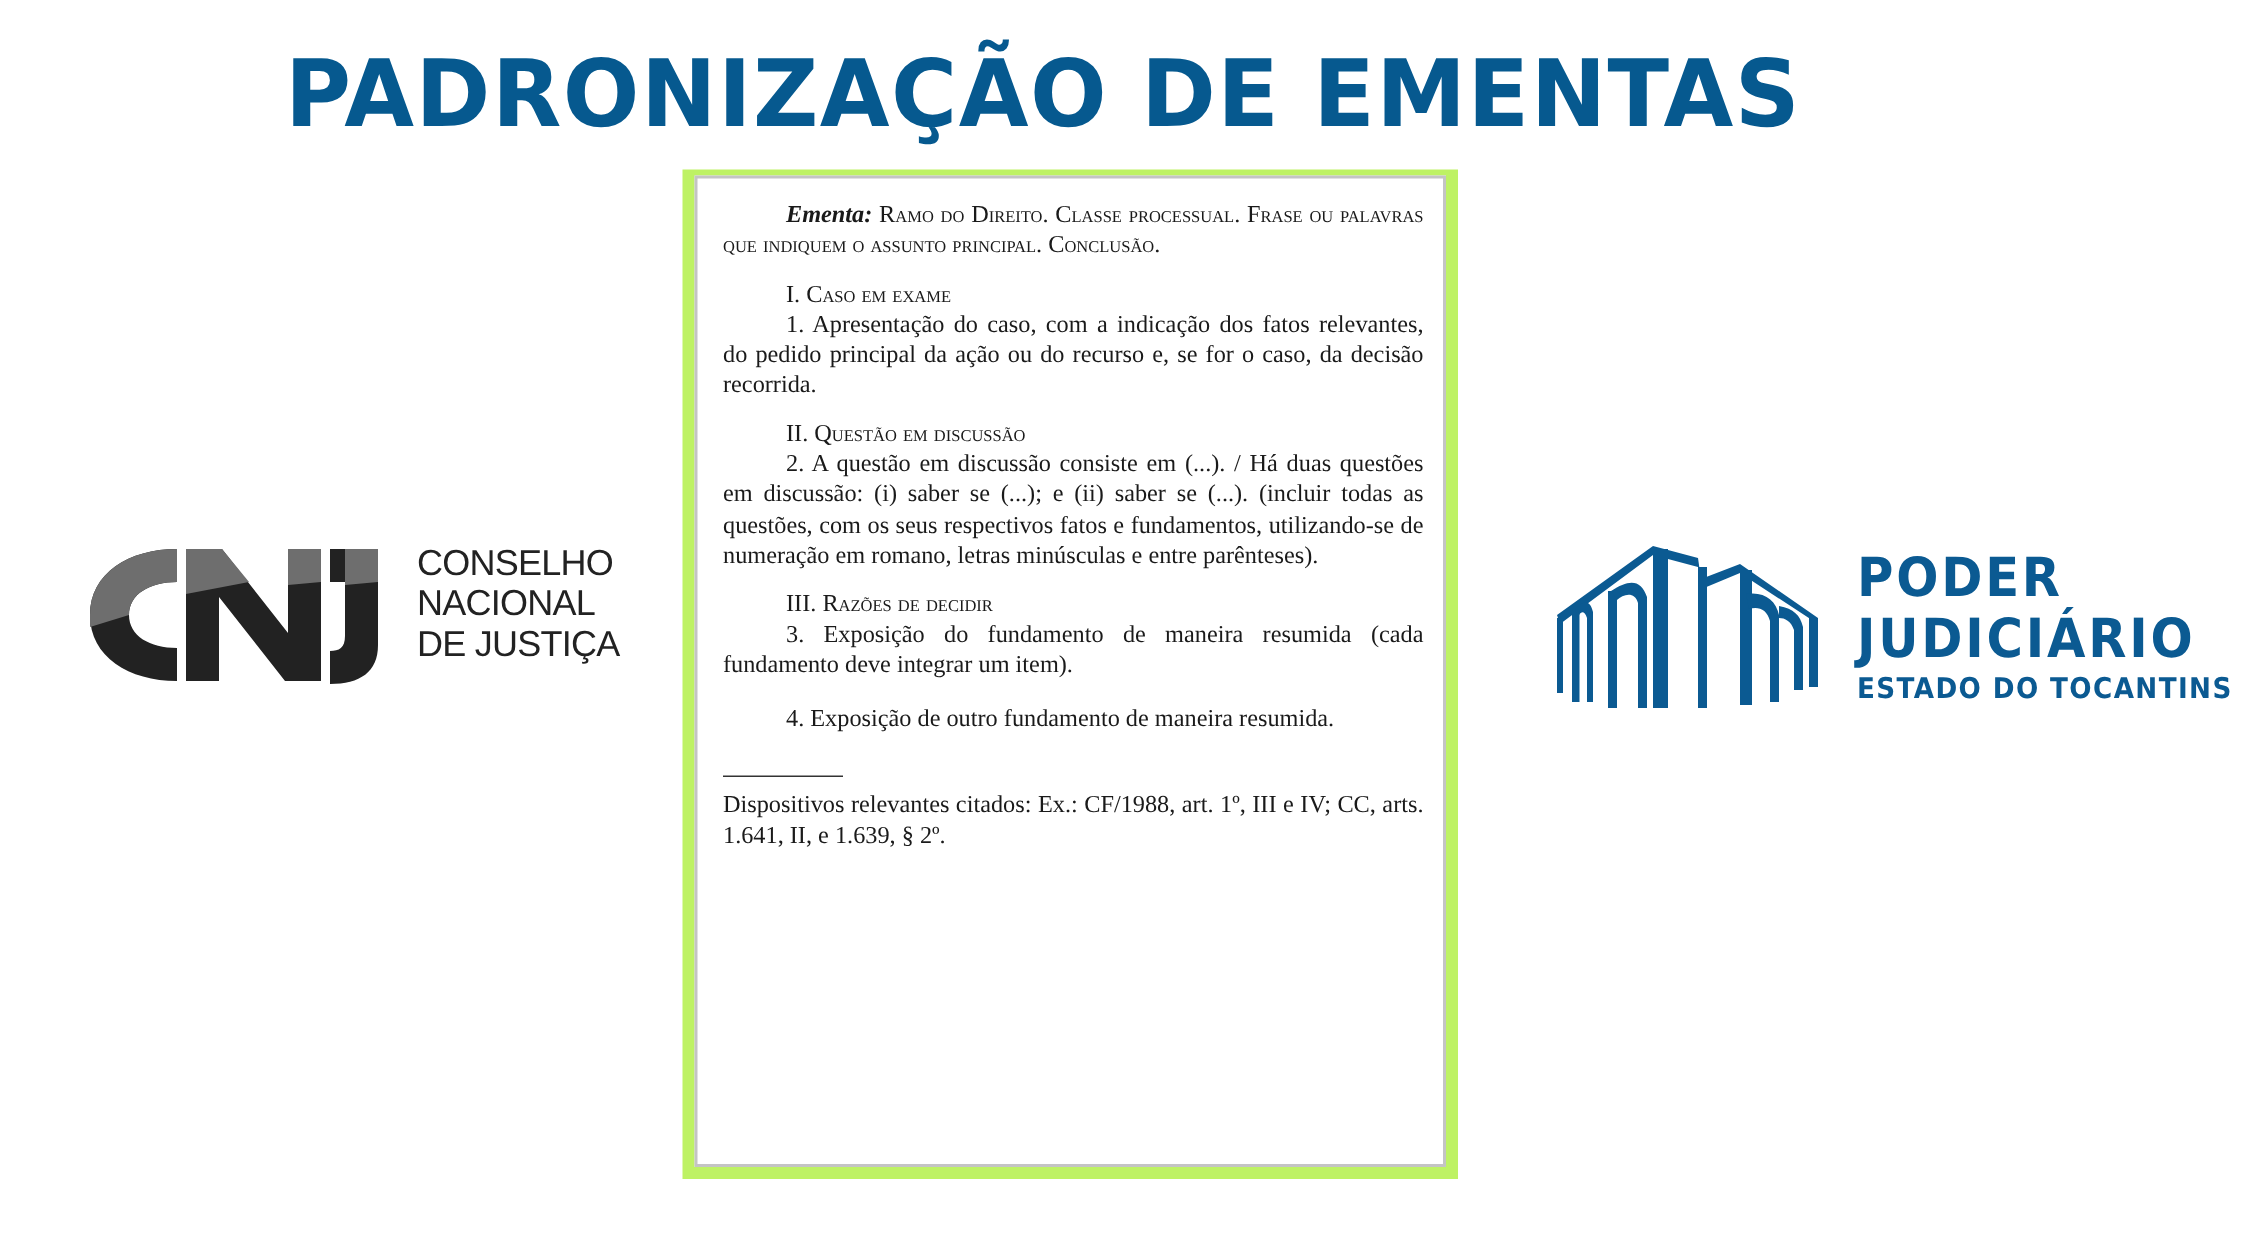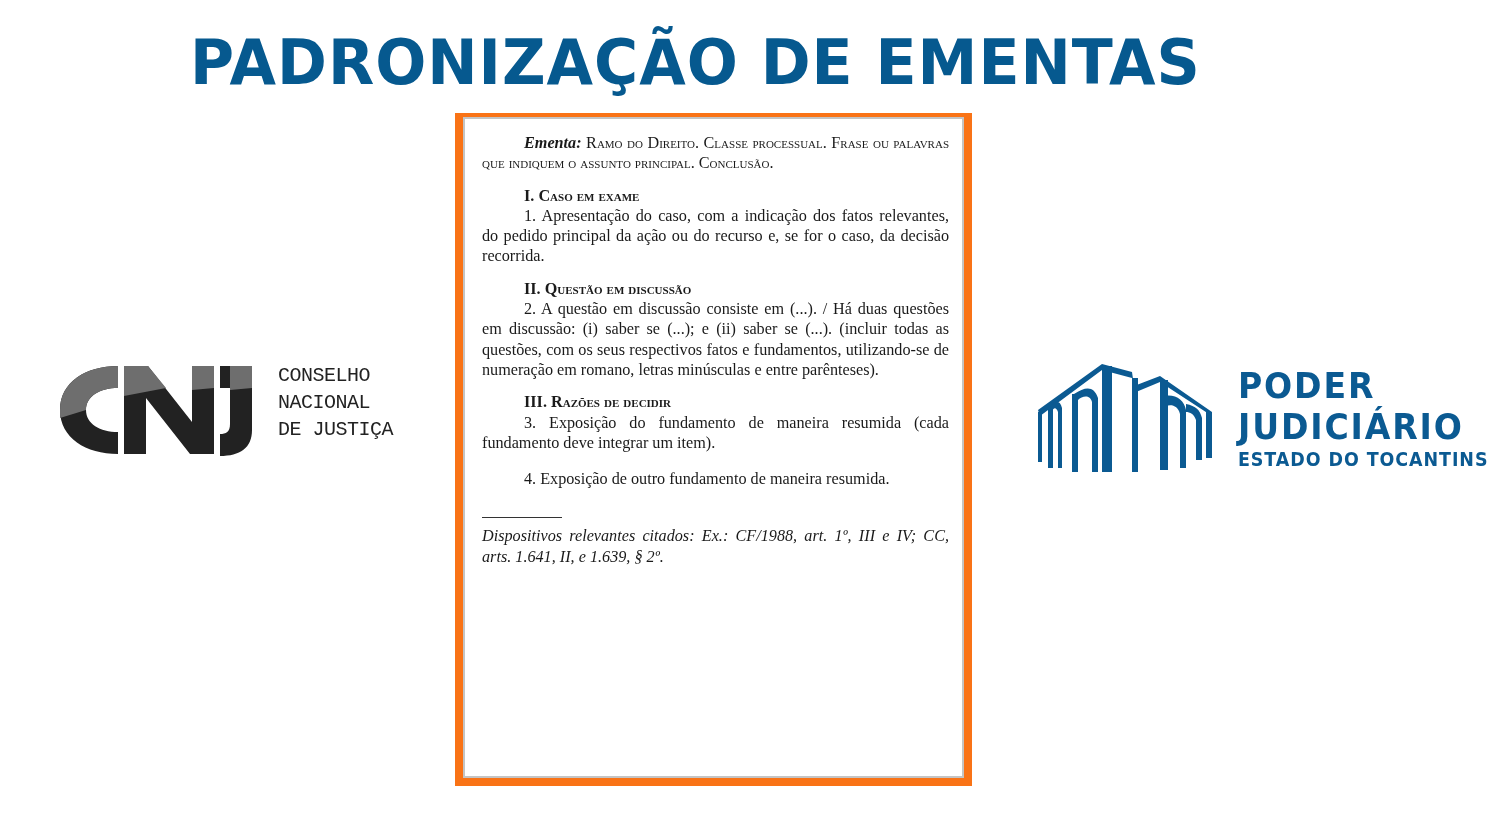--- a/index.html
+++ b/index.html
@@ -10,46 +10,46 @@
   .title {
     position: absolute; left: 190px; top: 26px; width: 980px;
     font-family: "DejaVu Sans", sans-serif; font-weight: 800;
     font-size: 62px; line-height: 74px; letter-spacing: 1px;
     color: #06598f; white-space: nowrap;
     transform: scaleX(0.97); transform-origin: left top;
   }
   
   .doc-frame {
     position: absolute; left: 455px; top: 113px; width: 517px; height: 673px;
-    background: #f97316;
+    background: #bef264;
   }
   .doc-page {
     position: absolute; left: 8px; top: 4px; width: 501px; height: 661px;
     background: #ffffff; border-top: 2px solid #c4c4c4; border-left: 2px solid #c4c4c4;
     border-right: 2px solid #c4c4c4; border-bottom: 2px solid #c4c4c4;
     box-sizing: border-box;
   }
   .doc-body {
     position: absolute; left: 17px; top: 14px; width: 467px;
     font-family: "Liberation Serif", serif; font-size: 16.2px; line-height: 20.3px; color: #1a1a1a;
     text-align: justify;
   }
   .doc-body p { margin: 0; }
   .indent { text-indent: 42px; }
   .sc { font-variant: small-caps; }
-  .heading { font-weight: bold; font-variant: small-caps; margin-top: 12px !important; padding-left: 42px; }
+  .heading { font-weight: normal; font-variant: small-caps; margin-top: 12px !important; padding-left: 42px; }
   .gap { margin-top: 12px !important; }
   .rule-line { width: 80px; border-top: 1px solid #333; margin-top: 28px !important; margin-bottom: 8px !important; }
-  .italic { font-style: italic; }
+  .italic { }
 
   
   .cnj-logo { position: absolute; left: 56px; top: 360px; width: 360px; height: 100px; }
   .cnj-text {
     position: absolute; left: 278px; top: 362px;
-    font-family: Liberation Mono, monospace; font-size: 20px; line-height: 27px; color: #222;
+    font-family: Liberation Sans, sans-serif; font-size: 24px; line-height: 27px; color: #222;
     letter-spacing: -0.5px;
   }
   .cnj-text div { white-space: nowrap; }
 
   
   .tj-logo { position: absolute; left: 1036px; top: 356px; width: 180px; height: 118px; }
   .tj-text { position: absolute; left: 1238px; top: 366px; color: #0b5a92; font-family: "DejaVu Sans", sans-serif; font-weight: bold; }
   .tj-l1 { font-size: 36px; line-height: 40px; letter-spacing: 2px; transform: scaleX(0.92); transform-origin: left; }
   .tj-l2 { font-size: 36px; line-height: 42px; letter-spacing: 2px; transform: scaleX(0.92); transform-origin: left; white-space: nowrap; }
   .tj-l3 { font-size: 19px; line-height: 22px; letter-spacing: 1px; transform: scaleX(0.92); transform-origin: left; white-space: nowrap; }

